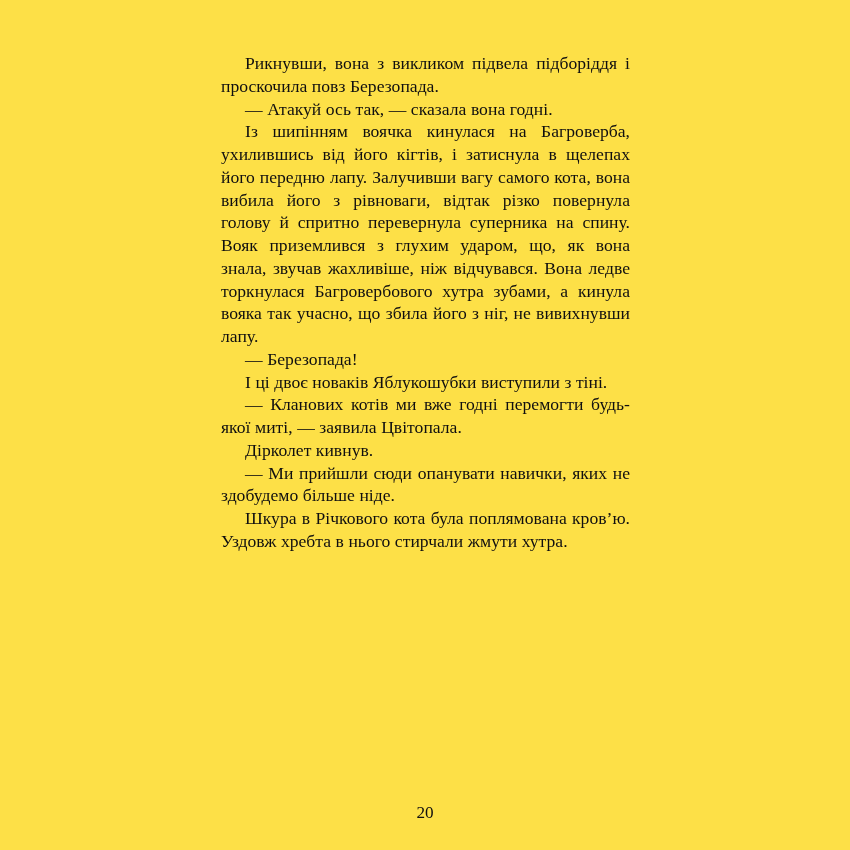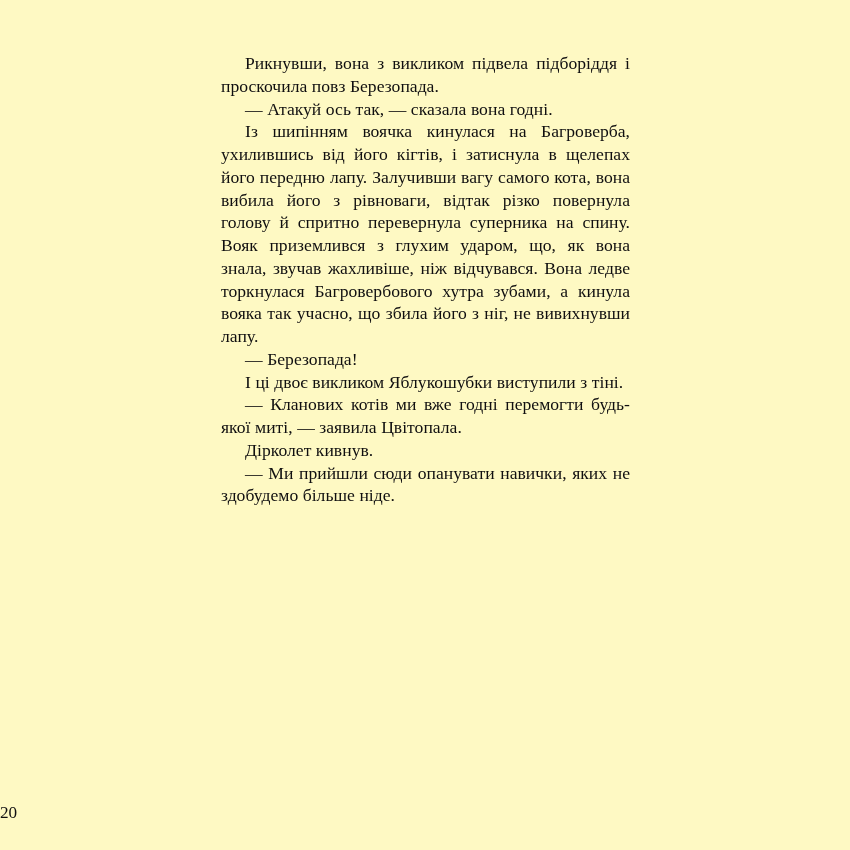--- a/index.html
+++ b/index.html
@@ -4,21 +4,21 @@
 <style>
   html, body {
     margin: 0;
     padding: 0;
     background: #ffffff;
   }
   .page {
     position: relative;
     width: 850px;
     height: 850px;
-    background: #fef9c3;
+    background: #fde047;
     overflow: hidden;
     font-family: "Liberation Serif", "DejaVu Serif", serif;
   }
   .text-column {
     position: absolute;
     left: 221px;
     top: 52px;
     width: 409px;
   }
   .para {
@@ -32,38 +32,39 @@
     hyphens: manual;
     -webkit-hyphens: manual;
     word-spacing: 0.1px;
     letter-spacing: 0.02px;
   }
   .page-number {
     position: absolute;
     left: 0;
     right: 0;
     top: 802px;
-    text-align: left;
+    text-align: center;
     font-size: 17.2px;
     line-height: 22px;
     color: #100f10;
     font-family: "Liberation Serif", "DejaVu Serif", serif;
   }
 </style>
 </head>
 <body>
 
 <div class="page">
 
   <div class="text-column">
     <p class="para">Рикнувши, вона з викликом підвела підборіддя і проскочила повз Березопада.</p>
     <p class="para">— Атакуй ось так, — сказала вона годні.</p>
     <p class="para">Із шипінням воячка кинулася на Багроверба, ухилившись від його кігтів, і затиснула в щелепах його передню лапу. Залучивши вагу самого кота, вона вибила його з рівноваги, відтак різко повернула голову й спритно перевернула суперника на спину. Вояк приземлився з глухим ударом, що, як вона знала, звучав жахливіше, ніж відчувався. Вона ледве торкнулася Багровербового хутра зубами, а кинула вояка так учасно, що збила його з ніг, не вивихнувши лапу.</p>
     <p class="para">— Березопада!</p>
-    <p class="para">І ці двоє викликом Яблукошубки виступили з тіні.</p>
+    <p class="para">І ці двоє новаків Яблукошубки виступили з тіні.</p>
     <p class="para">— Кланових котів ми вже годні перемогти будь-якої миті, — заявила Цвітопала.</p>
     <p class="para">Дірколет кивнув.</p>
     <p class="para">— Ми прийшли сюди опанувати навички, яких не здобудемо більше ніде.</p>
+    <p class="para">Шкура в Річкового кота була поплямована кров’ю. Уздовж хребта в нього стирчали жмути хутра.</p>
   </div>
 
   <div class="page-number">20</div>
 
 </div>
 
 </body></html>

